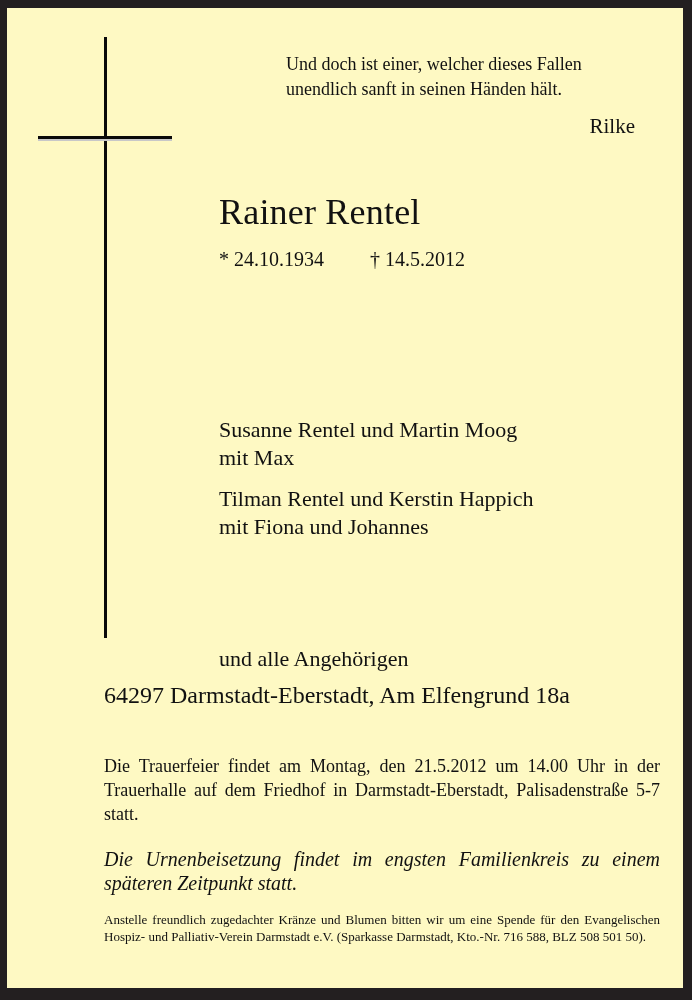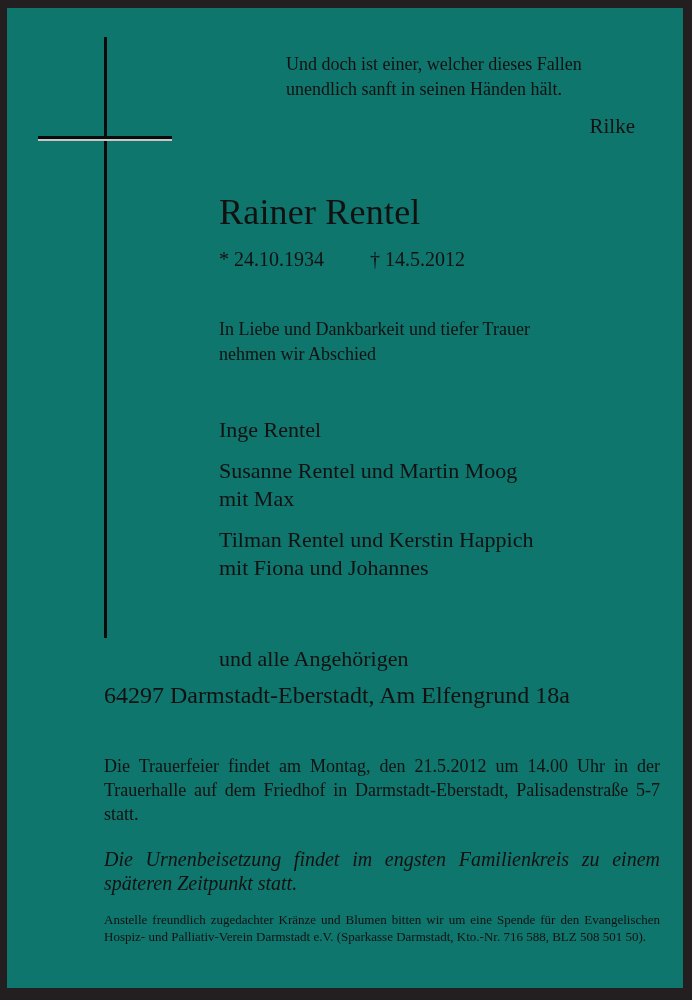--- a/index.html
+++ b/index.html
@@ -1,17 +1,17 @@
 <!DOCTYPE html>
 <html><head>
 <meta charset="utf-8">
 <style>
   html, body { margin:0; padding:0; }
   body { width:692px; height:1000px; background:#231f20; position:relative; overflow:hidden; }
-  .page { position:absolute; left:7px; top:8px; width:676px; height:980px; background:#0f766e; }
+  .page { position:absolute; left:7px; top:8px; width:676px; height:980px; background:#fef9c3; }
   .serif { font-family:"Liberation Serif", "DejaVu Serif", serif; color:#111; }
   .cross-v { position:absolute; left:97px; top:29px; width:3px; height:601px; background:#0a0a0a; }
   .cross-h { position:absolute; left:31px; top:128px; width:134px; height:3px; background:#0a0a0a; box-shadow:0 2px 0 #c8c8c8; }
   .quote { position:absolute; left:279px; top:44px; width:356px; font-size:18px; line-height:25px; }
   .quote-author { position:absolute; right:48px; top:106px; font-size:21px; }
   .name { position:absolute; left:212px; top:183px; font-size:36px; font-weight:normal; letter-spacing:0.2px; }
   .dates { position:absolute; left:212px; top:240px; font-size:20px; }
   .dates span.death { margin-left:46px;text-align:center; }
   .farewell { position:absolute; left:212px; top:309px; font-size:18px; line-height:25px; }
   .mourners { position:absolute; left:212px; top:408px; font-size:22px; line-height:28px; }
@@ -33,27 +33,22 @@
     <div>Und doch ist einer, welcher dieses Fallen</div>
     <div>unendlich sanft in seinen Händen hält.</div>
   </div>
   <div class="quote-author">Rilke</div>
 
   <div class="name">Rainer Rentel</div>
   <div class="dates">
     <span>* 24.10.1934</span><span class="death">† 14.5.2012</span>
   </div>
 
-  <div class="farewell">
-    <div>In Liebe und Dankbarkeit und tiefer Trauer</div>
-    <div>nehmen wir Abschied</div>
-  </div>
 
   <div class="mourners">
-    <div class="mourner">Inge Rentel</div>
     <div class="mourner">Susanne Rentel und Martin Moog
 mit Max</div>
     <div class="mourner">Tilman Rentel und Kerstin Happich
 mit Fiona und Johannes</div>
   </div>
 
   <div class="all">und alle Angehörigen</div>
 
   <div class="address">64297 Darmstadt-Eberstadt, Am Elfengrund 18a</div>
   <div class="service">Die Trauerfeier findet am Montag, den 21.5.2012 um 14.00 Uhr in der Trauerhalle auf dem Friedhof in Darmstadt-Eberstadt, Palisadenstraße 5-7 statt.</div>

